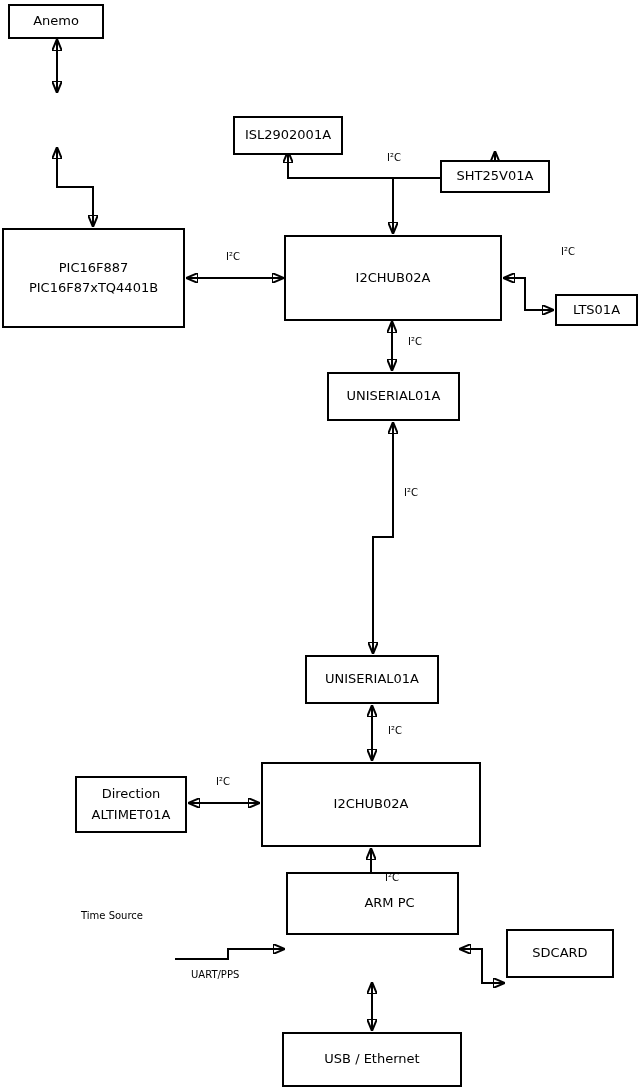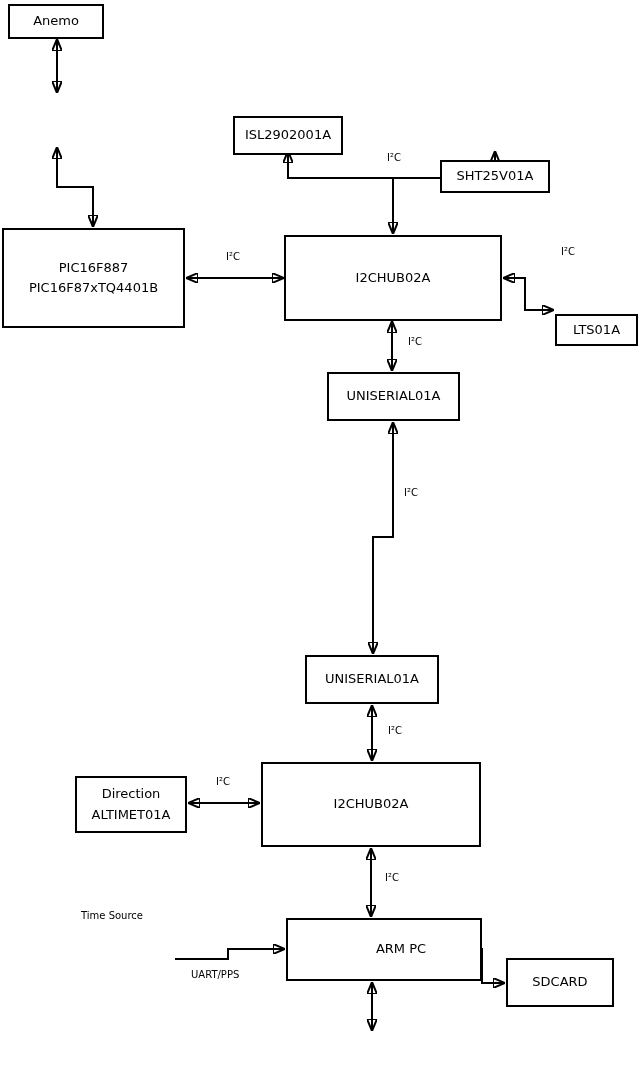--- a/index.html
+++ b/index.html
@@ -66,36 +66,37 @@
 
   <div class="node" style="left:2px; top:228px; width:183px; height:100px;">PIC16F887
 PIC16F87xTQ4401B</div>
 
   <div class="node" style="left:233px; top:116px; width:110px; height:39px;">ISL2902001A</div>
 
   <div class="node" style="left:440px; top:116px; width:110px; height:33px;margin-top:44px;">SHT25V01A</div>
 
   <div class="node" style="left:284px; top:235px; width:218px; height:86px;">I2CHUB02A</div>
 
-  <div class="node" style="left:555px; top:294px; width:83px; height:32px;margin-top:20px;">LTS01A</div>
+  <div class="node" style="left:555px; top:294px; width:83px; height:32px;">LTS01A</div>
 
   <div class="node" style="left:327px; top:372px; width:133px; height:49px;">UNISERIAL01A</div>
 
   <div class="node" style="left:305px; top:655px; width:134px; height:49px;">UNISERIAL01A</div>
 
   <div class="node" style="left:261px; top:762px; width:220px; height:85px;">I2CHUB02A</div>
 
   <div class="node" style="left:75px; top:776px; width:112px; height:57px;">Direction
 ALTIMET01A</div>
 
 
-  <div class="node" style="left:286px; top:918px; width:196px; height:63px;padding-left:34px;">ARM PC</div>
+  <div class="node" style="left:286px; top:872px; width:173px; height:63px;padding-left:34px;">ARM PC</div>
 
-  <div class="node" style="left:506px; top:958px; width:108px; height:49px;">SDCARD</div>
+  <div class="node" style="left:506px; top:929px; width:108px; height:49px;">SDCARD</div>
 
+  <div class="node" style="left:282px; top:1032px; width:180px; height:55px;">USB / Ethernet</div>
 
   <div class="edge-label" style="left:387px; top:152px;">I²C</div>
   <div class="edge-label" style="left:226px; top:251px;">I²C</div>
   <div class="edge-label" style="left:561px; top:246px;">I²C</div>
   <div class="edge-label" style="left:408px; top:336px;">I²C</div>
   <div class="edge-label" style="left:404px; top:487px;">I²C</div>
   <div class="edge-label" style="left:388px; top:725px;">I²C</div>
   <div class="edge-label" style="left:216px; top:776px;">I²C</div>
   <div class="edge-label" style="left:385px; top:872px;">I²C</div>
   <div class="edge-label" style="left:81px; top:910px;">Time Source</div>

